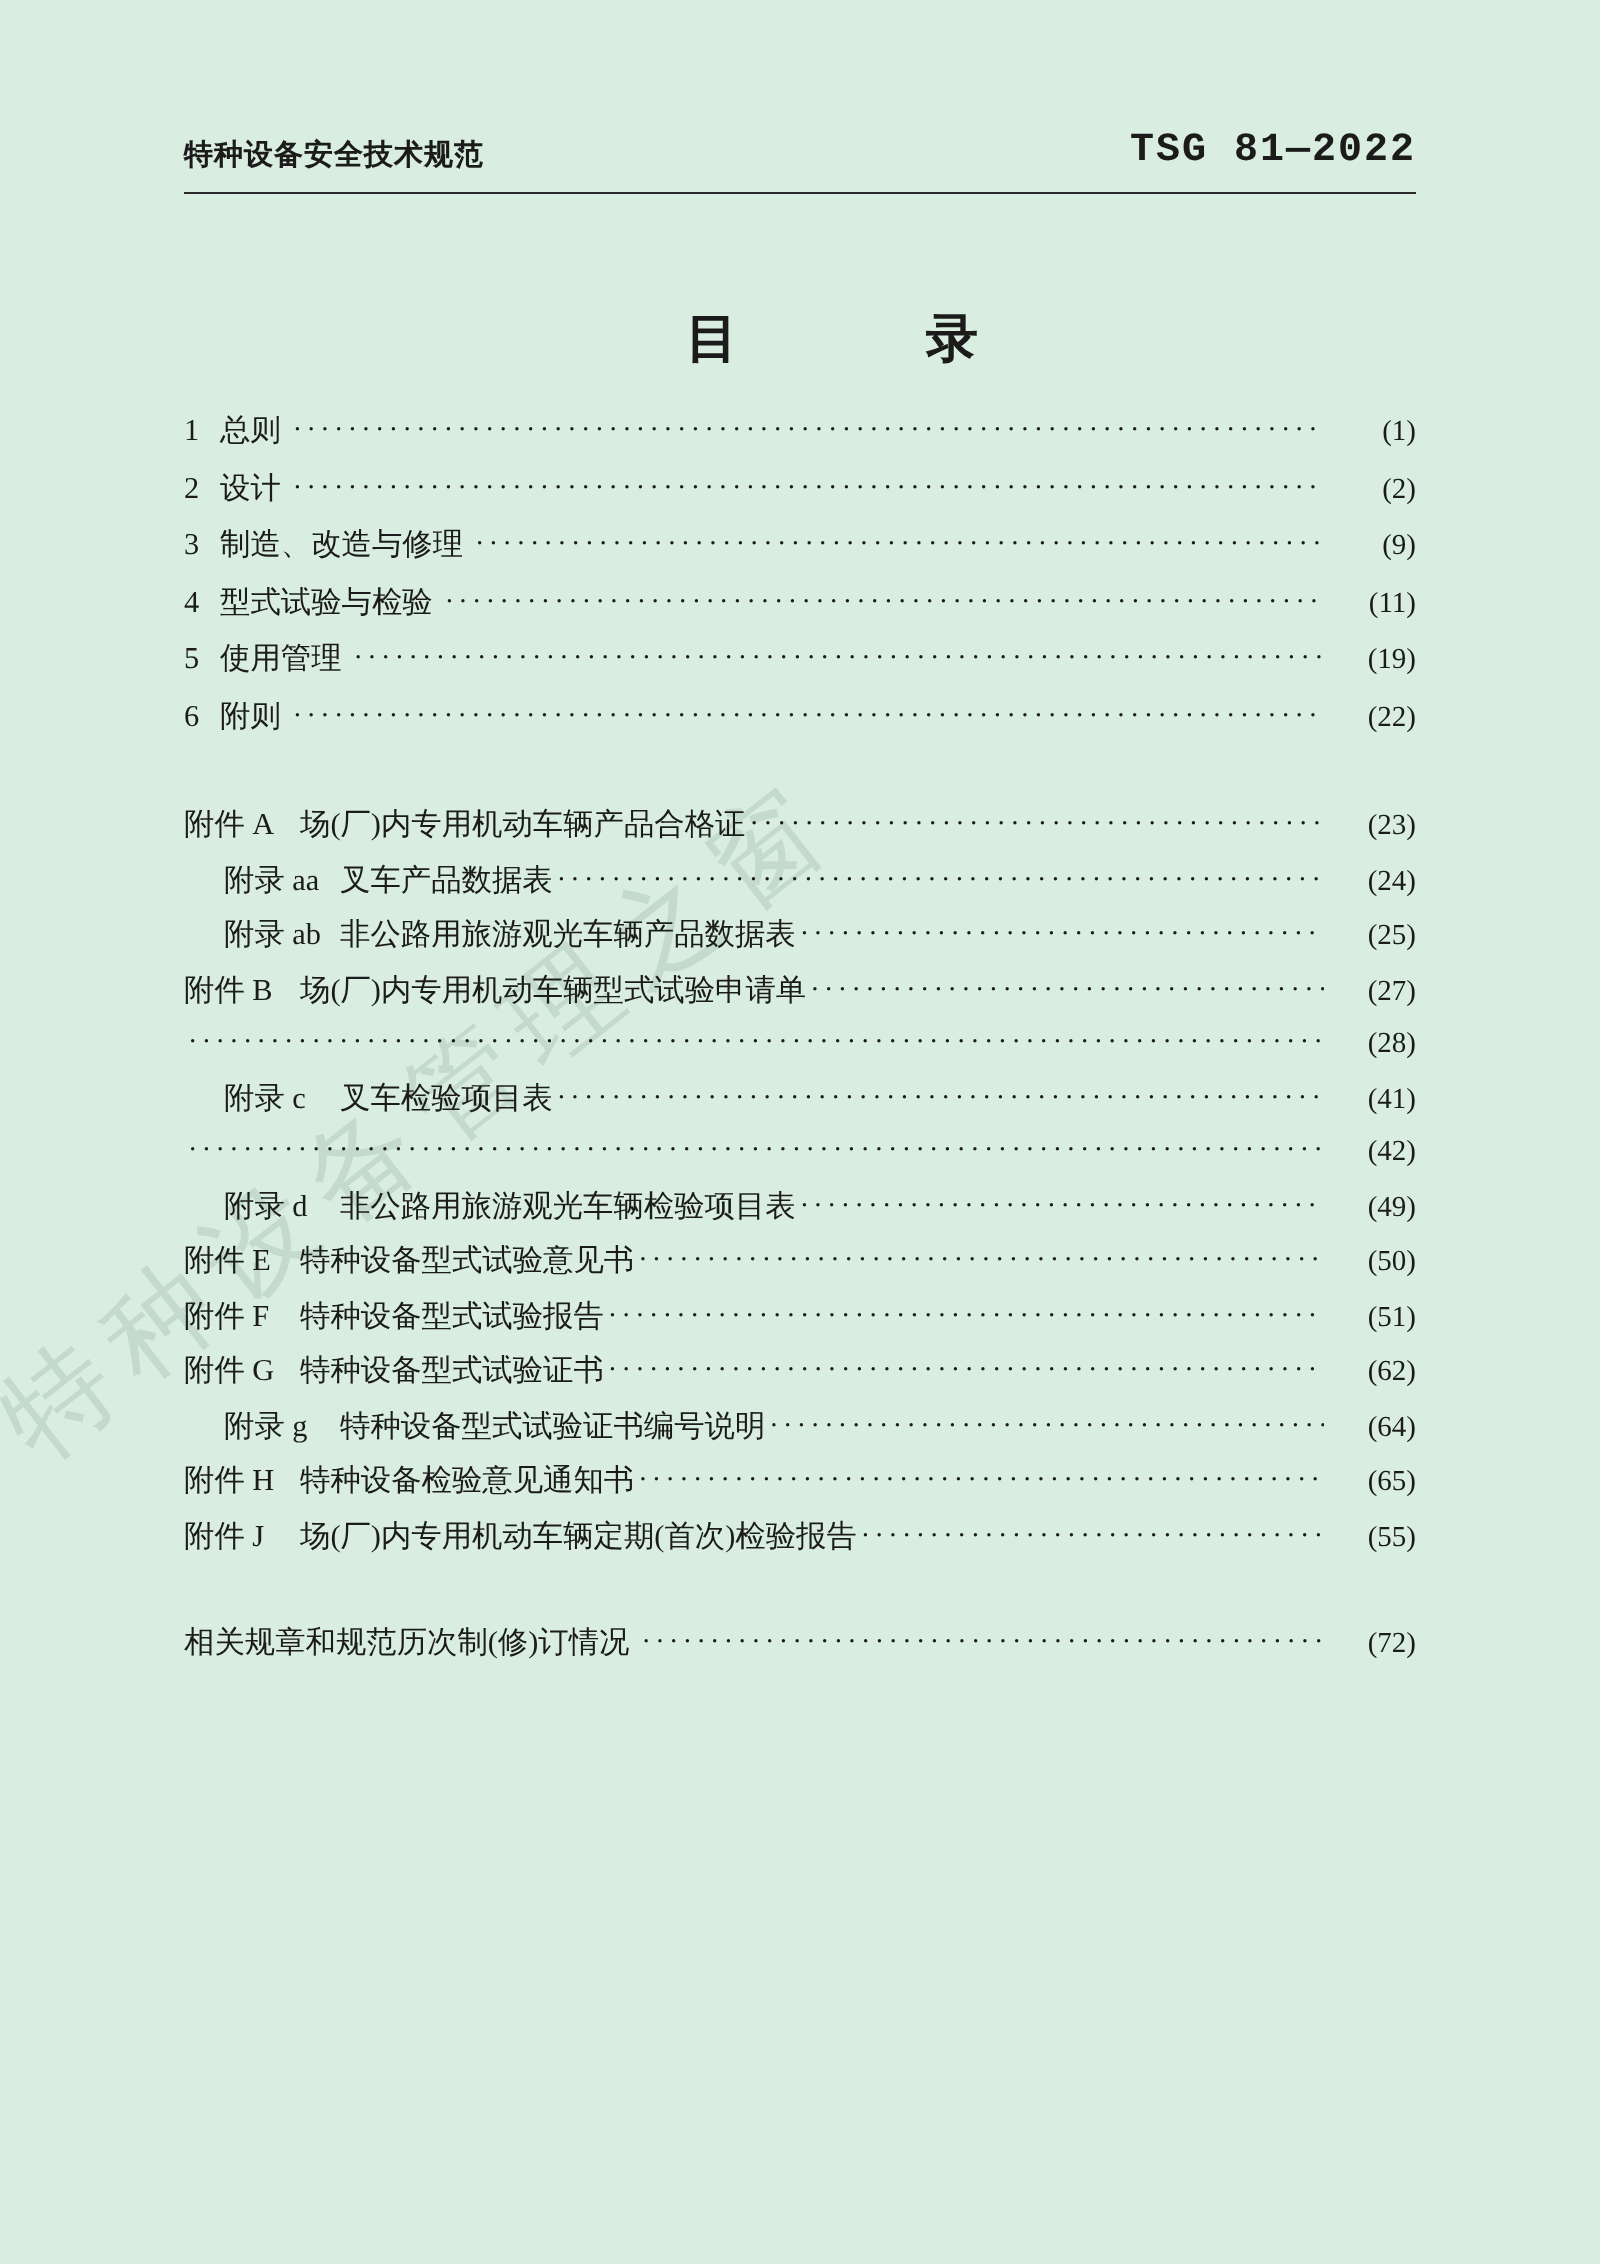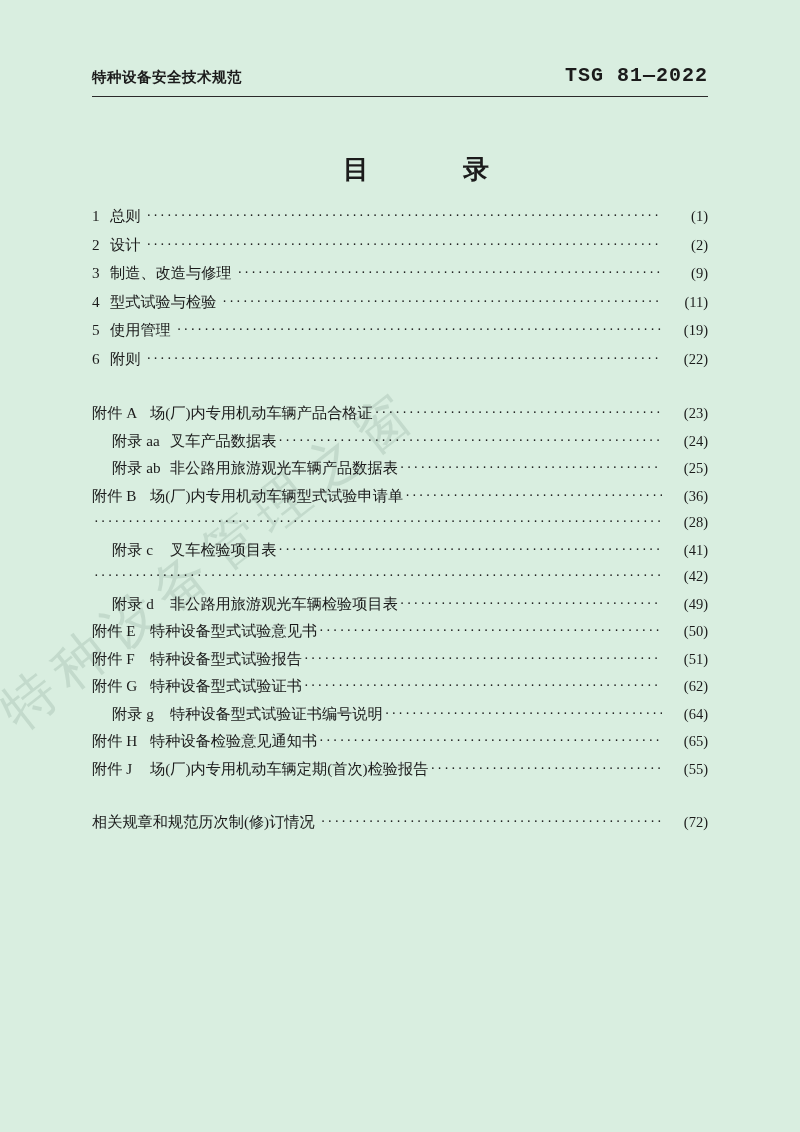--- a/index.html
+++ b/index.html
@@ -217,21 +217,21 @@
         <span class="page-no">(24)</span>
       </div>
       <div class="toc-entry indent-2">
         <span class="annex-label"><span class="annex-tag sub">附录 ab</span><span>非公路用旅游观光车辆产品数据表</span></span>
         <span class="leader">························································································································</span>
         <span class="page-no">(25)</span>
       </div>
       <div class="toc-entry indent-1">
         <span class="annex-label"><span class="annex-tag">附件 B</span><span>场(厂)内专用机动车辆型式试验申请单</span></span>
         <span class="leader">························································································································</span>
-        <span class="page-no">(36)</span>
+        <span class="page-no">(27)</span>
       </div>
       <div class="toc-entry indent-1">
         <span class="leader">························································································································</span>
         <span class="page-no">(28)</span>
       </div>
       <div class="toc-entry indent-2">
         <span class="annex-label"><span class="annex-tag sub">附录 c</span><span>叉车检验项目表</span></span>
         <span class="leader">························································································································</span>
         <span class="page-no">(41)</span>
       </div>

